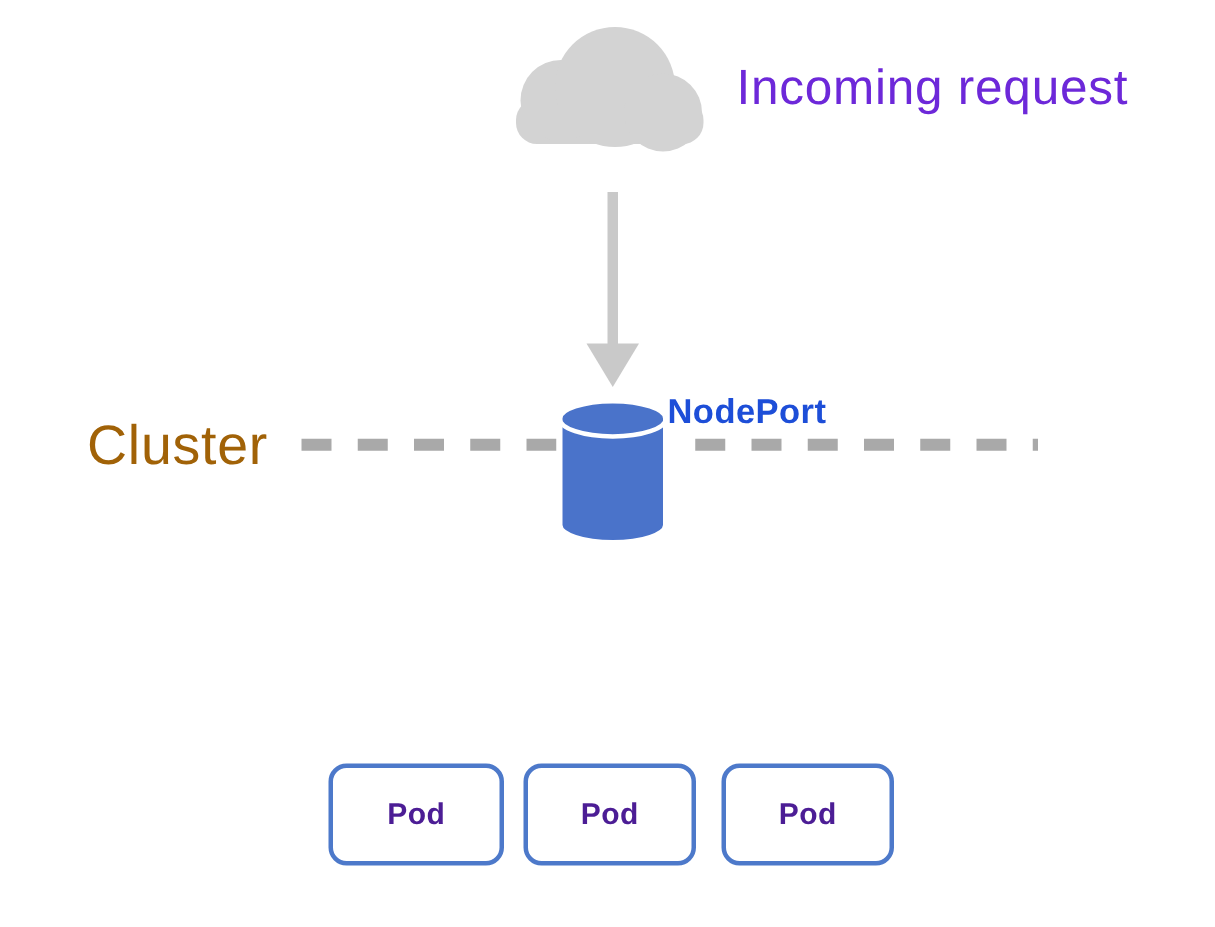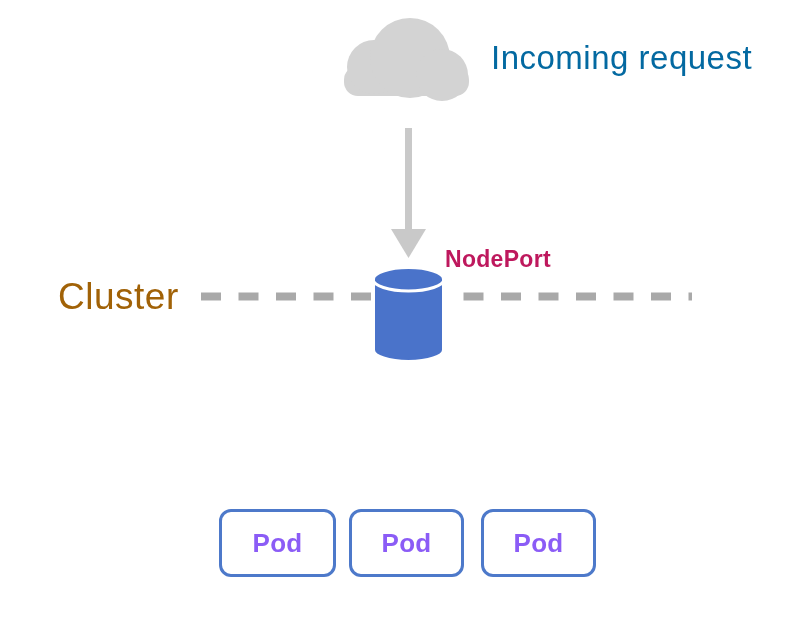--- a/index.html
+++ b/index.html
@@ -32,29 +32,29 @@
     position: absolute;
     white-space: nowrap;
     line-height: 1;
   }
   .incoming-label {
     left: 491px;
     top: 41px;
     font-size: 33px;
     font-weight: 400;
     letter-spacing: 0.5px;
-    color: #0369a1;
+    color: #6d28d9;
   }
   .nodeport-label {
     left: 445px;
-    top: 248px;
+    top: 263px;
     font-size: 23px;
     font-weight: 700;
     letter-spacing: 0.3px;
-    color: #be185d;
+    color: #1d4ed8;
   }
   .cluster-label {
     left: 58px;
     top: 278px;
     font-size: 37px;
     font-weight: 400;
     letter-spacing: 0.5px;
     color: #a16207;
   }
 
@@ -88,24 +88,24 @@
     border: 3.5px solid #4d79ca;
     border-radius: 12px;
     display: flex;
     align-items: center;
     justify-content: center;
   }
   .pod-1 { left: 219px; width: 117px; }
   .pod-2 { left: 349px; width: 115px; }
   .pod-3 { left: 481px; width: 115px; }
   .pod-text {
-    font-size: 26px;
+    font-size: 20px;
     font-weight: 700;
     letter-spacing: 0.3px;
-    color: #8b5cf6;
+    color: #4c1d95;
   }
 </style>
 </head>
 <body>
 
 <div class="canvas">
 
   <svg class="layer svg-back" viewBox="0 0 810 618">
 
     <path d="M201,296.5 H692" fill="none" stroke="#a9a9a9" stroke-width="8" stroke-dasharray="20 17.5"></path>

